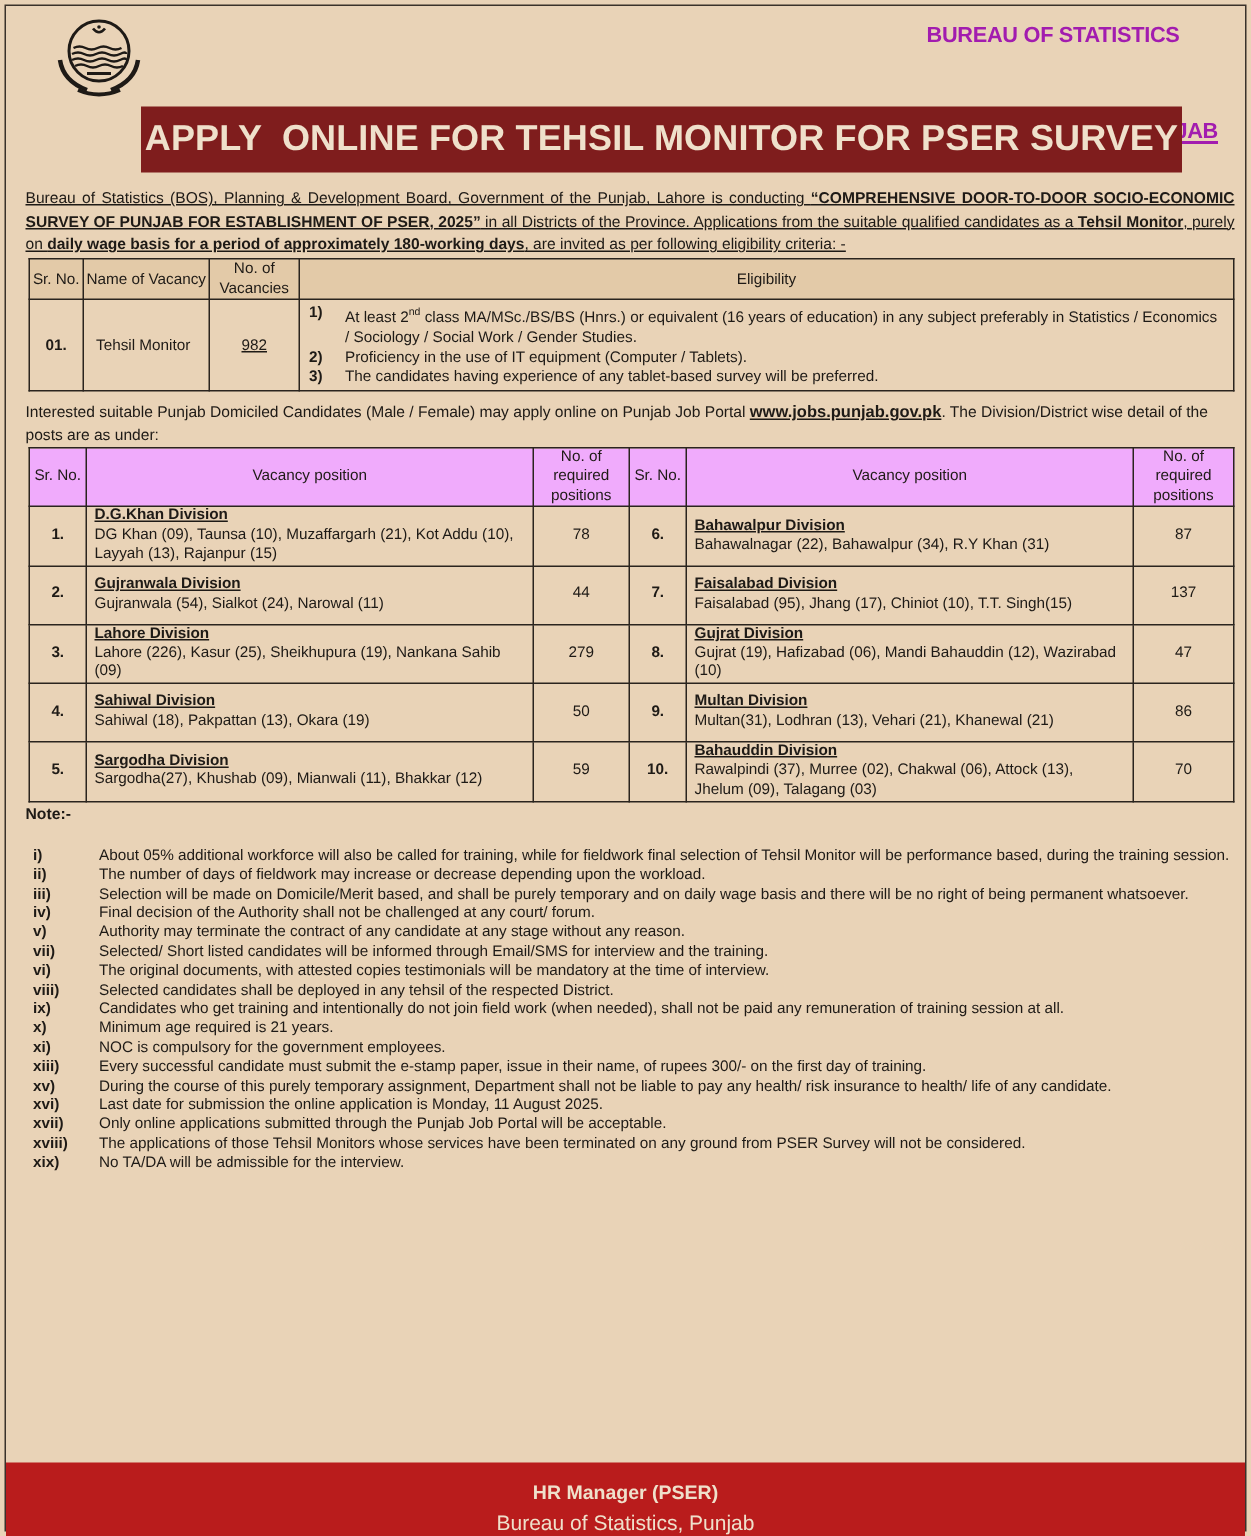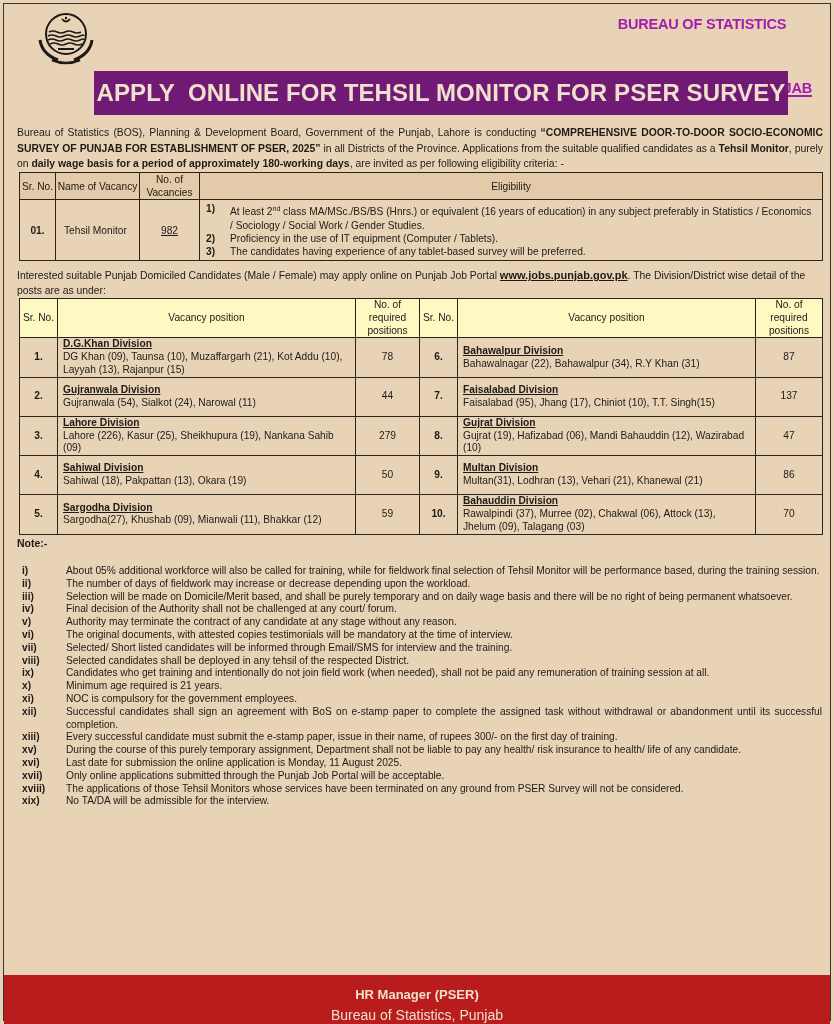--- a/index.html
+++ b/index.html
@@ -17,28 +17,28 @@
   .header { position: absolute; left: 0; top: 0; width: 100%; height: 62px; }
   .logo { position: absolute; left: 22px; top: 6px; width: 84px; height: 56px; }
   .org-name {
     position: absolute; right: 18px; top: 10px; text-align: center;
     font-weight: bold; font-size: 14.5px; line-height: 20px; color: #a21caf;
     letter-spacing: -0.2px;
   }
   .org-name .l2 { text-decoration: underline; text-decoration-thickness: 2px; text-underline-offset: 2px; margin-top: 44px; }
   .title-bar {
     position: absolute; left: 90px; top: 67px; width: 694px; height: 44px;
-    background: #701a75; color: #efe0cb;
+    background: #7f1d1d; color: #efe0cb;
     font-weight: bold; font-size: 24px; letter-spacing: 0.1px;
     display: flex; align-items: center; justify-content: center;
     white-space: pre;
   }
   .intro {
     position: absolute; left: 13px; top: 121px; width: 806px;
-    font-size: 10.4px; line-height: 15.5px; text-align: justify;
+    font-size: 10.4px; line-height: 15.5px; text-align: justify; text-decoration: underline;
   }
   b { font-weight: bold; }
   table { border-collapse: collapse; }
   .elig {
     position: absolute; left: 15px; top: 168px; width: 804px;
     font-size: 10.2px;
   }
   .elig td, .elig th { border: 1px solid #2a241e; }
   .elig th { font-weight: normal; text-align: center; line-height: 13px; height: 27px; background: #e3caa8; }
   .elig td { vertical-align: middle; }
@@ -50,21 +50,21 @@
   .crit-num { width: 24px; font-weight: bold; flex-shrink: 0; }
   .portal {
     position: absolute; left: 13px; top: 264px; width: 806px;
     font-size: 10.4px; line-height: 15px;
   }
   .portal .link { font-weight: bold; text-decoration: underline; font-size: 11px; }
   .div-table {
     position: absolute; left: 15px; top: 294px; width: 804px; font-size: 10.2px;
   }
   .div-table td, .div-table th { border: 1px solid #2a241e; }
-  .div-table th { font-weight: normal; text-align: center; line-height: 12.8px; height: 32px; background: #fef9c3; }
+  .div-table th { font-weight: normal; text-align: center; line-height: 12.8px; height: 32px; background: #f0abfc; }
   .div-table td { vertical-align: middle; height: 39px; line-height: 12.8px; }
   .div-table .sr { text-align: center; font-weight: bold; width: 38px; }
   .div-table .vp { padding-left: 5px; padding-right: 4px; }
   .div-table .np { text-align: center; }
   .div-name { font-weight: bold; text-decoration: underline; display: block; }
   .note-head {
     position: absolute; left: 13px; top: 533px; font-size: 10.5px; font-weight: bold;
   }
   .notes {
     position: absolute; left: 18px; top: 561px; width: 800px; font-size: 10.2px; line-height: 12.8px;
@@ -217,46 +217,42 @@
       </div>
       <div class="note">
         <span class="note-num">iv)</span>
         <span class="note-text">Final decision of the Authority shall not be challenged at any court/ forum.</span>
       </div>
       <div class="note">
         <span class="note-num">v)</span>
         <span class="note-text">Authority may terminate the contract of any candidate at any stage without any reason.</span>
       </div>
       <div class="note">
+        <span class="note-num">vii)</span>
+        <span class="note-text">Selected/ Short listed candidates will be informed through Email/SMS for interview and the training.</span>
+      </div>
+      <div class="note">
         <span class="note-num">vi)</span>
         <span class="note-text">The original documents, with attested copies testimonials will be mandatory at the time of interview.</span>
       </div>
       <div class="note">
-        <span class="note-num">vii)</span>
-        <span class="note-text">Selected/ Short listed candidates will be informed through Email/SMS for interview and the training.</span>
-      </div>
-      <div class="note">
         <span class="note-num">viii)</span>
         <span class="note-text">Selected candidates shall be deployed in any tehsil of the respected District.</span>
       </div>
       <div class="note">
         <span class="note-num">ix)</span>
         <span class="note-text">Candidates who get training and intentionally do not join field work (when needed), shall not be paid any remuneration of training session at all.</span>
       </div>
       <div class="note">
         <span class="note-num">x)</span>
         <span class="note-text">Minimum age required is 21 years.</span>
       </div>
       <div class="note">
         <span class="note-num">xi)</span>
         <span class="note-text">NOC is compulsory for the government employees.</span>
-      </div>
-      <div class="note">
-        <span class="note-num">xii)</span>
-        <span class="note-text">Successful candidates shall sign an agreement with BoS on e-stamp paper to complete the assigned task without withdrawal or abandonment until its successful completion.</span>
       </div>
       <div class="note">
         <span class="note-num">xiii)</span>
         <span class="note-text">Every successful candidate must submit the e-stamp paper, issue in their name, of rupees 300/- on the first day of training.</span>
       </div>
       <div class="note">
         <span class="note-num">xv)</span>
         <span class="note-text">During the course of this purely temporary assignment, Department shall not be liable to pay any health/ risk insurance to health/ life of any candidate.</span>
       </div>
       <div class="note">

